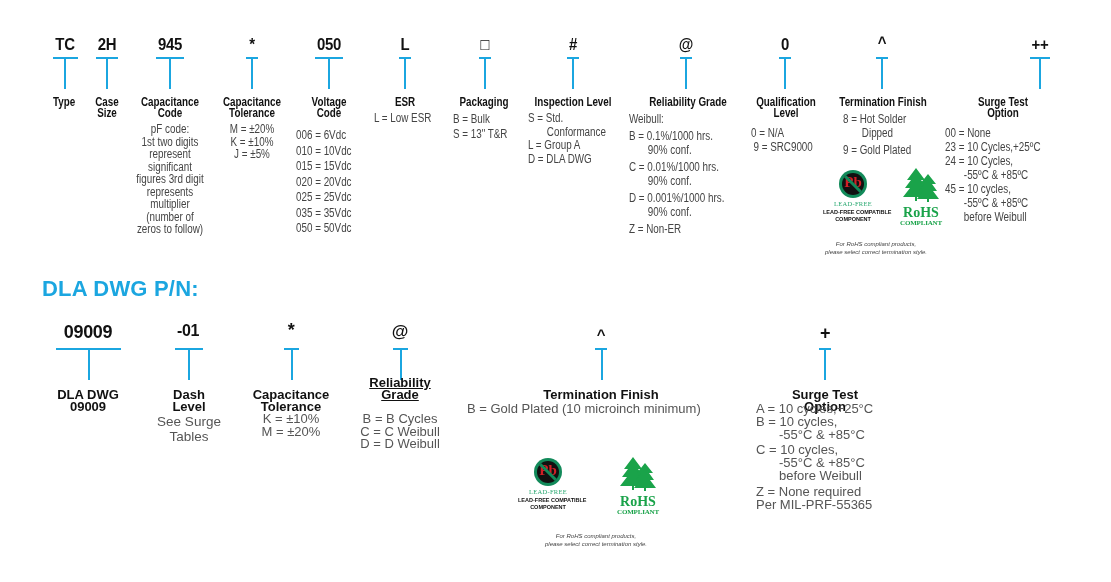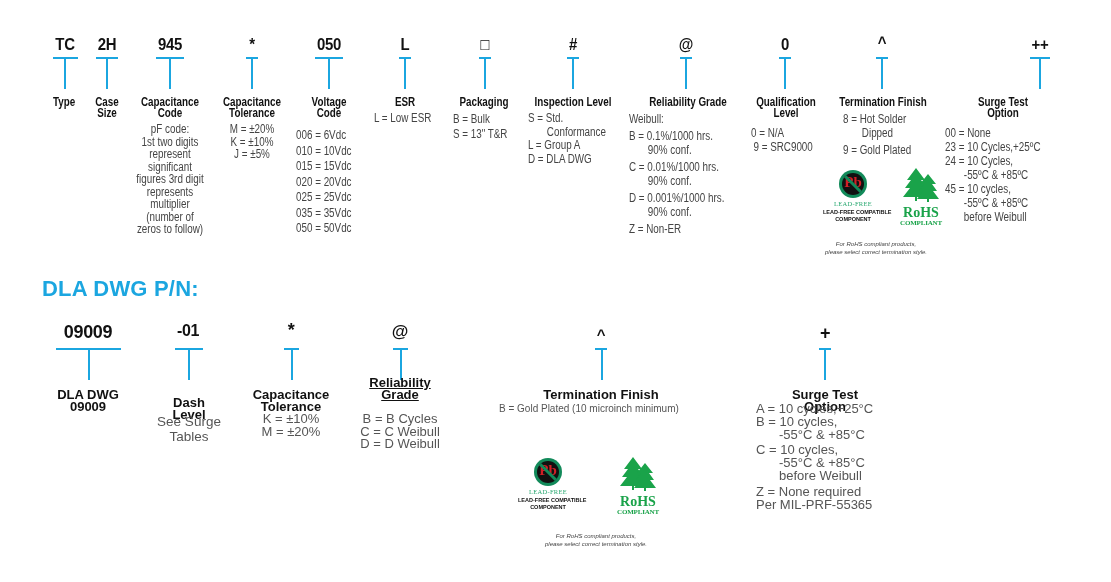--- a/index.html
+++ b/index.html
@@ -268,21 +268,21 @@
   </div>
   <div class="tee" style="left:0; top:348px;">
     <div class="bar" style="left:819px; width:12px;"></div>
       <div class="stem" style="left:824px; height:32px;"></div>
   </div>
 
   <div class="label bot" style="left:88px; top:389px;">
     <div>DLA DWG</div>
       <div>09009</div>
   </div>
-  <div class="label bot" style="left:189px; top:389px;margin-top:8px;">
+  <div class="label bot" style="left:189px; top:389px;">
     <div>Dash</div>
       <div>Level</div>
   </div>
   <div class="label bot" style="left:291px; top:389px;">
     <div>Capacitance</div>
       <div>Tolerance</div>
   </div>
   <div class="label bot" style="left:400px; top:377px;text-decoration:underline;">
     <div>Reliability</div>
       <div>Grade</div>
@@ -301,21 +301,21 @@
   </div>
   <div class="desc botc" style="left:291px; top:413px;">
     <div>K = ±10%</div>
     <div>M = ±20%</div>
   </div>
   <div class="desc botc" style="left:400px; top:413px;">
     <div>B = B Cycles</div>
     <div>C = C Weibull</div>
     <div>D = D Weibull</div>
   </div>
-  <div class="desc bot" style="left:467px; top:403px; font-size:10px;margin-left:32px;">
+  <div class="desc bot" style="left:467px; top:403px; font-size:13px;">
     <div>B = Gold Plated (10 microinch minimum)</div>
   </div>
   <div class="desc bot" style="left:756px; top:402px; line-height:13px;">
     <div>A = 10 cycles,+25°C</div>
     <div>B = 10 cycles,</div>
     <div class="indent" style="margin-bottom:2px;">-55°C &amp; +85°C</div>
     <div>C = 10 cycles,</div>
     <div class="indent">-55°C &amp; +85°C</div>
     <div class="indent" style="margin-bottom:3px;">before Weibull</div>
     <div>Z = None required</div>

